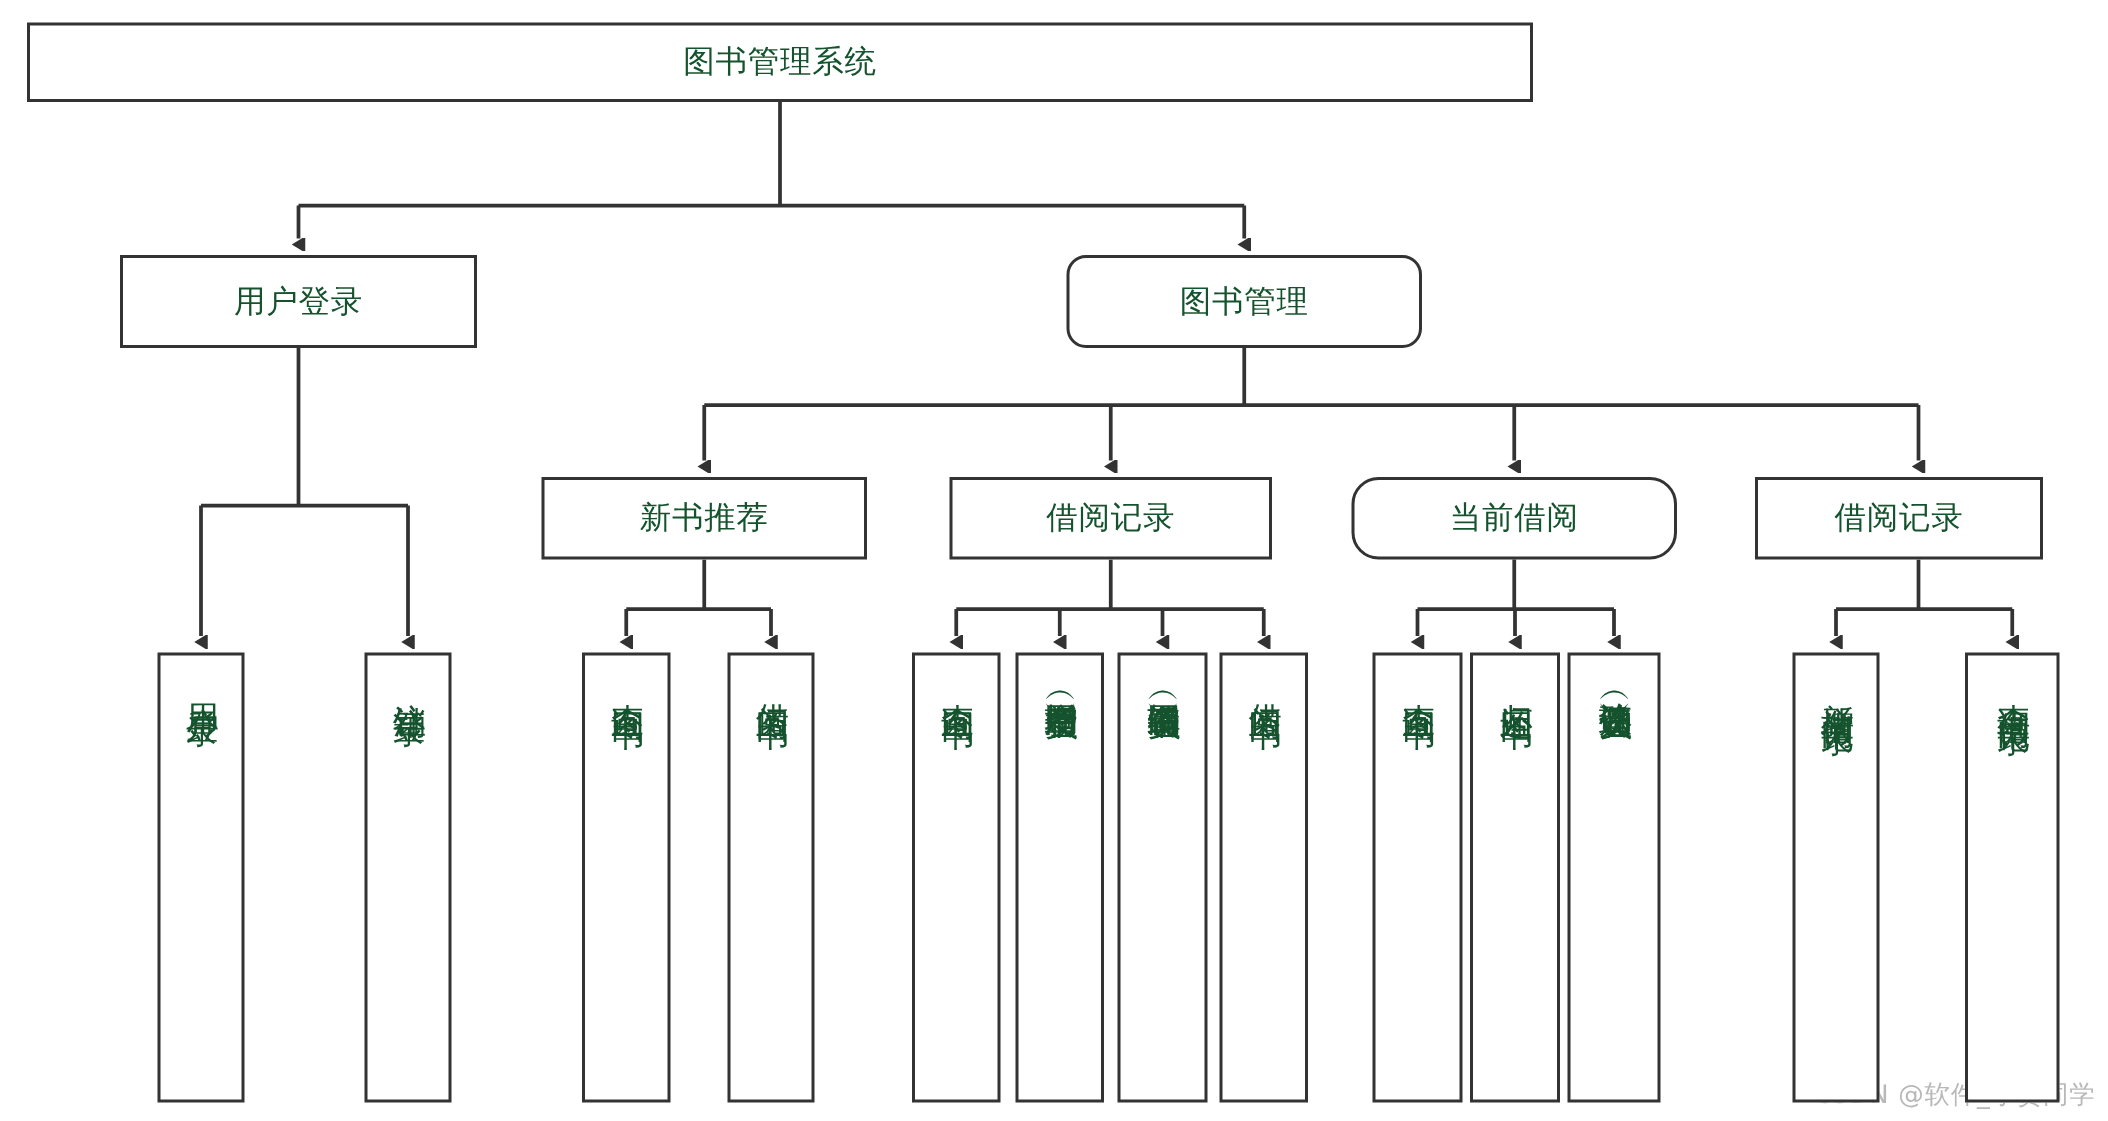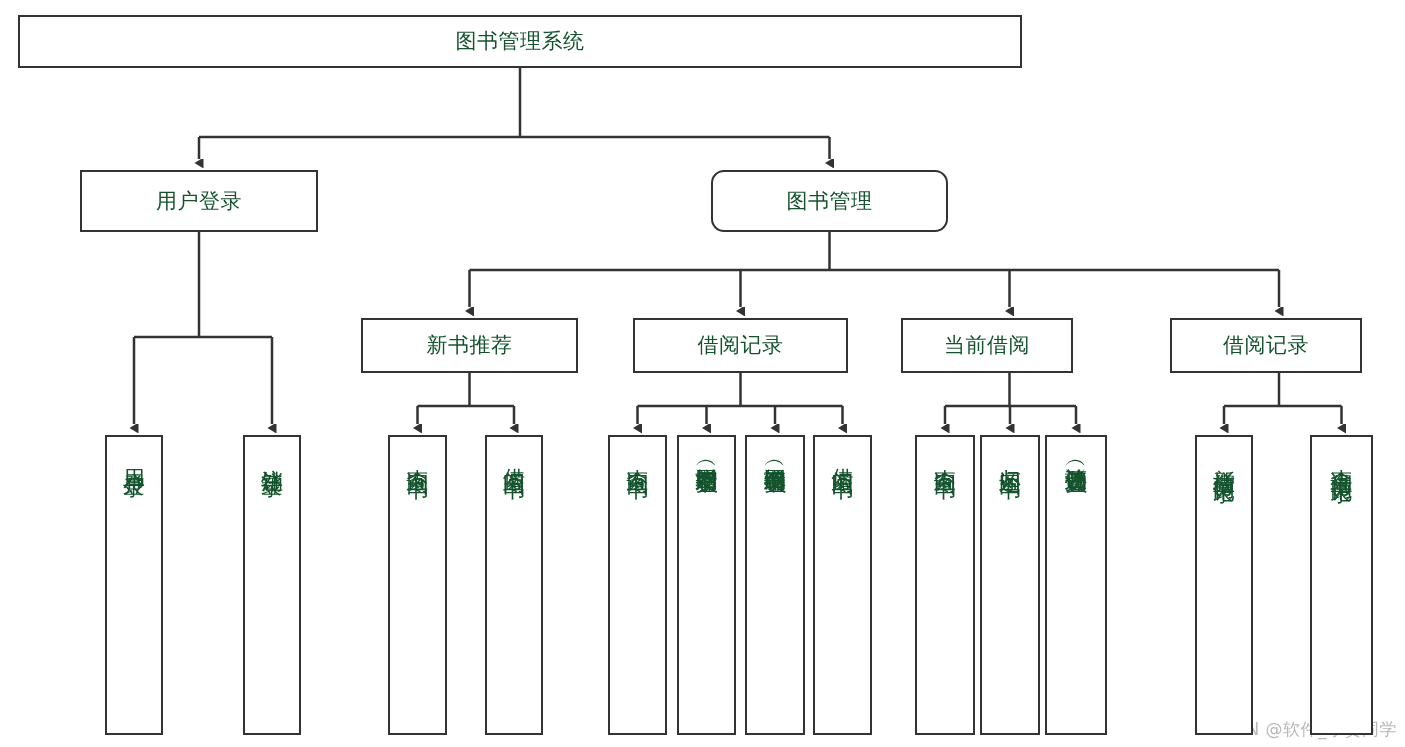--- a/index.html
+++ b/index.html
@@ -118,21 +118,21 @@
     </div>
     <div class="node" style="left: 711px; top: 170px; width: 237px; height: 62px; border-radius: 13px;">
       <span class="label">图书管理</span>
     </div>
     <div class="node" style="left: 361px; top: 318px; width: 217px; height: 55px;">
       <span class="label">新书推荐</span>
     </div>
     <div class="node" style="left: 633px; top: 318px; width: 215px; height: 55px;">
       <span class="label">借阅记录</span>
     </div>
-    <div class="node" style="left: 901px; top: 318px; width: 172px; height: 55px;">
+    <div class="node" style="left: 901px; top: 318px; width: 217px; height: 55px; border-radius: 18px;">
       <span class="label">当前借阅</span>
     </div>
     <div class="node" style="left: 1170px; top: 318px; width: 192px; height: 55px;">
       <span class="label">借阅记录</span>
     </div>
     <div class="node vertical" style="left: 105px; top: 435px; width: 58px; height: 300px;">
       <span class="label">用户登录</span>
     </div>
     <div class="node vertical" style="left: 243px; top: 435px; width: 58px; height: 300px;">
       <span class="label">注销登录</span>

